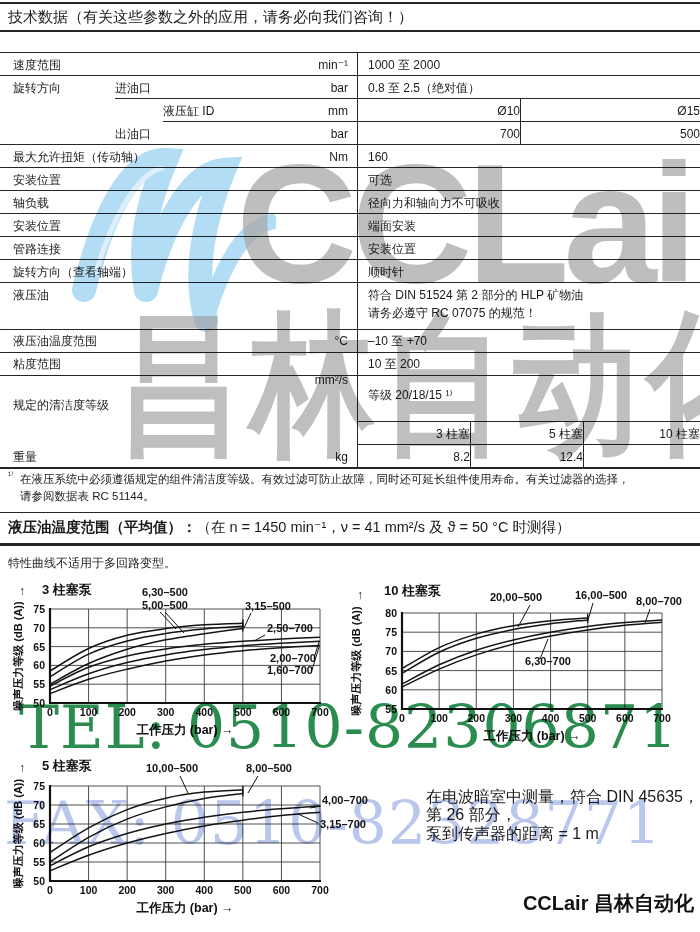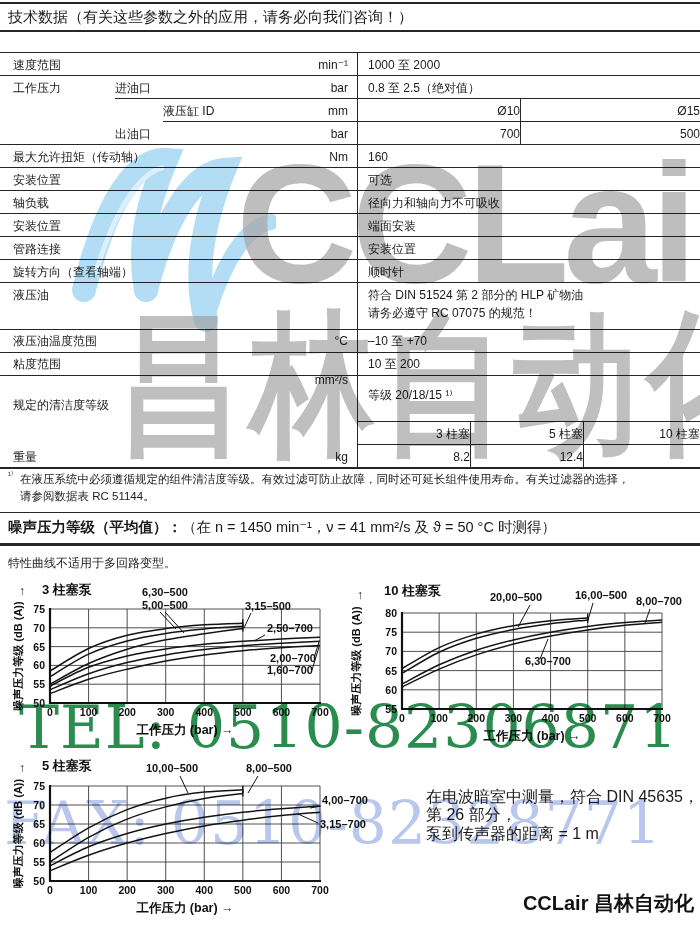--- a/index.html
+++ b/index.html
@@ -63,21 +63,21 @@
       <div class="vline" style="left: 357px; top: 52px; width: 1px; height: 415px;"></div>
       <div class="vline" style="left: 520px; top: 98px; width: 1px; height: 46px;"></div>
       <div class="vline" style="left: 470px; top: 421px; width: 1px; height: 46px;"></div>
       <div class="vline" style="left: 583px; top: 421px; width: 1px; height: 46px;"></div>
     </div>
 
   <div class="t" style="left:13px;top:58px">速度范围</div>
   <div class="t unit" style="top:58px">min⁻¹</div>
   <div class="t" style="left:368px;top:58px">1000 至 2000</div>
 
-  <div class="t" style="left:13px;top:81px">工作压力</div>
+  <div class="t" style="left:13px;top:81px">旋转方向</div>
   <div class="t" style="left:115px;top:81px">进油口</div>
   <div class="t unit" style="top:81px">bar</div>
   <div class="t" style="left:368px;top:81px">0.8 至 2.5（绝对值）</div>
 
   <div class="t" style="left:163px;top:104px">液压缸 ID</div>
   <div class="t unit" style="top:104px">mm</div>
   <div class="t cell" style="left:357px;width:163px;top:104px">Ø10</div>
   <div class="t cell" style="left:520px;width:180px;top:104px">Ø15</div>
 
   <div class="t" style="left:115px;top:127px">出油口</div>
@@ -127,21 +127,21 @@
   <div class="t unit" style="top:450px">kg</div>
   <div class="t cell" style="left:357px;width:113px;top:450px">8.2</div>
   <div class="t cell" style="left:470px;width:113px;top:450px">12.4</div>
   <div class="t cell" style="left:583px;width:141px;top:467px">16.4</div>
 
   <div class="footnote" style="left:8px;top:470px;font-size:9px">¹⁾</div>
   <div class="footnote" style="left:20px;top:472px">在液压系统中必须遵循规定的组件清洁度等级。有效过滤可防止故障，同时还可延长组件使用寿命。有关过滤器的选择，</div>
   <div class="footnote" style="left:20px;top:489px">请参阅数据表 RC 51144。</div>
 
   <div class="noisehead">
-    <span class="b">噪声压力等级（平均值）：</span><span>（在 n = 1450 min⁻¹，ν = 41 mm²/s 及 ϑ = 50 °C 时测得）</span>
+    <span class="b">液压油温度范围（平均值）：</span><span>（在 n = 1450 min⁻¹，ν = 41 mm²/s 及 ϑ = 50 °C 时测得）</span>
   </div>
   <div class="t" style="left:8px;top:556px">特性曲线不适用于多回路变型。</div>
 
   <div class="chart" id="chart0" style="left: 8px; top: 576px;"><svg width="352" height="175">
         <line x1="42" y1="33" x2="42" y2="127" stroke="#3c3c3c" stroke-width="0.9"></line>
         <line x1="80.57142857142857" y1="33" x2="80.57142857142857" y2="127" stroke="#3c3c3c" stroke-width="0.9"></line>
         <line x1="119.14285714285714" y1="33" x2="119.14285714285714" y2="127" stroke="#3c3c3c" stroke-width="0.9"></line>
         <line x1="157.71428571428572" y1="33" x2="157.71428571428572" y2="127" stroke="#3c3c3c" stroke-width="0.9"></line>
         <line x1="196.28571428571428" y1="33" x2="196.28571428571428" y2="127" stroke="#3c3c3c" stroke-width="0.9"></line>
         <line x1="234.85714285714286" y1="33" x2="234.85714285714286" y2="127" stroke="#3c3c3c" stroke-width="0.9"></line>

